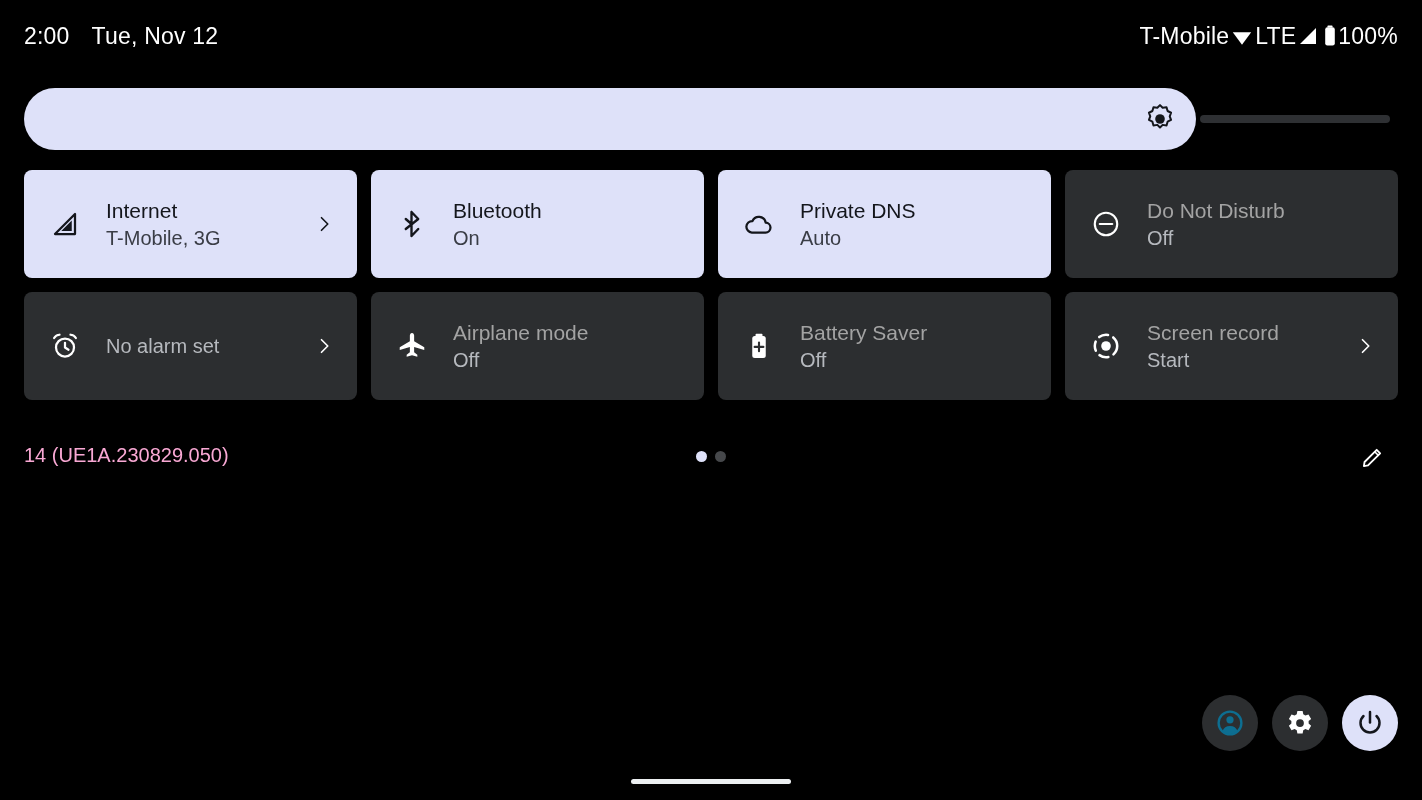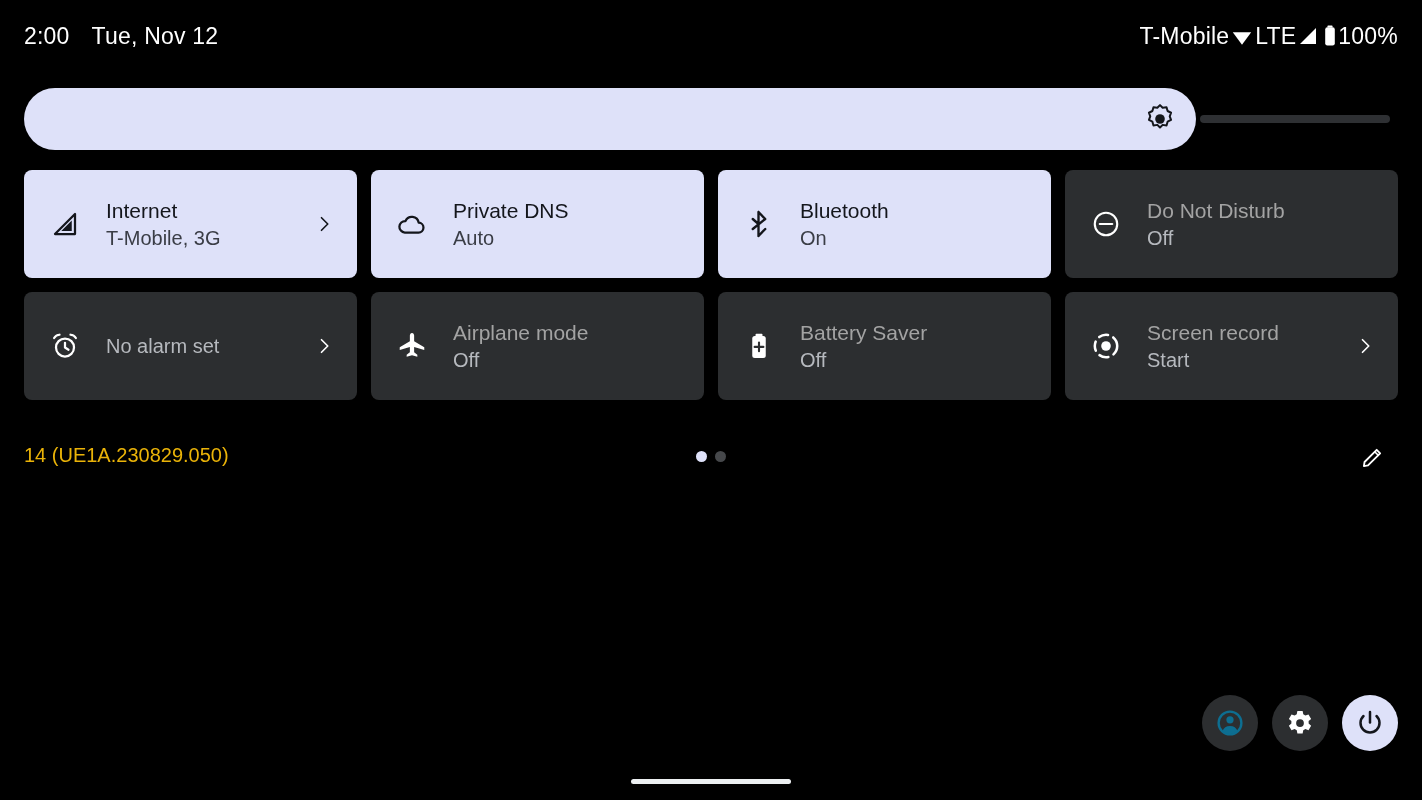--- a/index.html
+++ b/index.html
@@ -181,21 +181,21 @@
     left: 24px;
     top: 440px;
     width: 1374px;
     height: 36px;
   }
   .build-label {
     position: absolute;
     left: 0;
     top: 4px;
     font-size: 20px;
-    color: #eab308;
+    color: #f9a8d4;
     white-space: nowrap;
   }
   .page-dots {
     position: absolute;
     left: 50%;
     top: 11px;
     transform: translateX(-50%);
     display: flex;
     gap: 8px;
   }
@@ -308,39 +308,39 @@
       </span>
       <span class="tile-chevron">
         <svg width="20" height="20" viewBox="0 0 24 24" aria-hidden="true">
           <path d="M9 4.5 L16.5 12 L9 19.5" fill="none" stroke="#14161c" stroke-width="2" stroke-linecap="round" stroke-linejoin="round"></path>
         </svg>
       </span>
     </div>
 
     <div class="tile active">
       <span class="tile-icon">
+        <svg width="30" height="30" viewBox="0 0 24 24" aria-hidden="true">
+          <path d="M11.6 2.4 L17 8 L7 16 M11.6 21.6 L11.6 2.4 M17 16 L11.6 21.6 M7 8 L11.6 12" fill="none" stroke="#14161c" stroke-width="1.9" stroke-linecap="round" stroke-linejoin="round"></path>
+        </svg>
+      </span>
+      <span class="tile-text">
+        <span class="tile-title">Bluetooth</span>
+        <span class="tile-sub">On</span>
+      </span>
+    </div>
+
+    <div class="tile active">
+      <span class="tile-icon">
         <svg width="32" height="32" viewBox="0 0 24 24" aria-hidden="true">
           <path d="M6.6 18.4 h10.2 a3.7 3.7 0 0 0 0.2 -7.4 a5.2 5.2 0 0 0 -9.9 -1.2 a3.9 3.9 0 0 0 -0.5 8.6 Z" fill="none" stroke="#14161c" stroke-width="1.7" stroke-linejoin="round"></path>
         </svg>
       </span>
       <span class="tile-text">
         <span class="tile-title">Private DNS</span>
         <span class="tile-sub">Auto</span>
-      </span>
-    </div>
-
-    <div class="tile active">
-      <span class="tile-icon">
-        <svg width="30" height="30" viewBox="0 0 24 24" aria-hidden="true">
-          <path d="M11.6 2.4 L17 8 L7 16 M11.6 21.6 L11.6 2.4 M17 16 L11.6 21.6 M7 8 L11.6 12" fill="none" stroke="#14161c" stroke-width="1.9" stroke-linecap="round" stroke-linejoin="round"></path>
-        </svg>
-      </span>
-      <span class="tile-text">
-        <span class="tile-title">Bluetooth</span>
-        <span class="tile-sub">On</span>
       </span>
     </div>
 
     <div class="tile inactive">
       <span class="tile-icon">
         <svg width="30" height="30" viewBox="0 0 24 24" aria-hidden="true">
           <circle cx="12" cy="12" r="9" fill="none" stroke="#ffffff" stroke-width="1.7"></circle>
           <path d="M7 12 L17 12" stroke="#ffffff" stroke-width="1.7" stroke-linecap="round"></path>
         </svg>
       </span>

